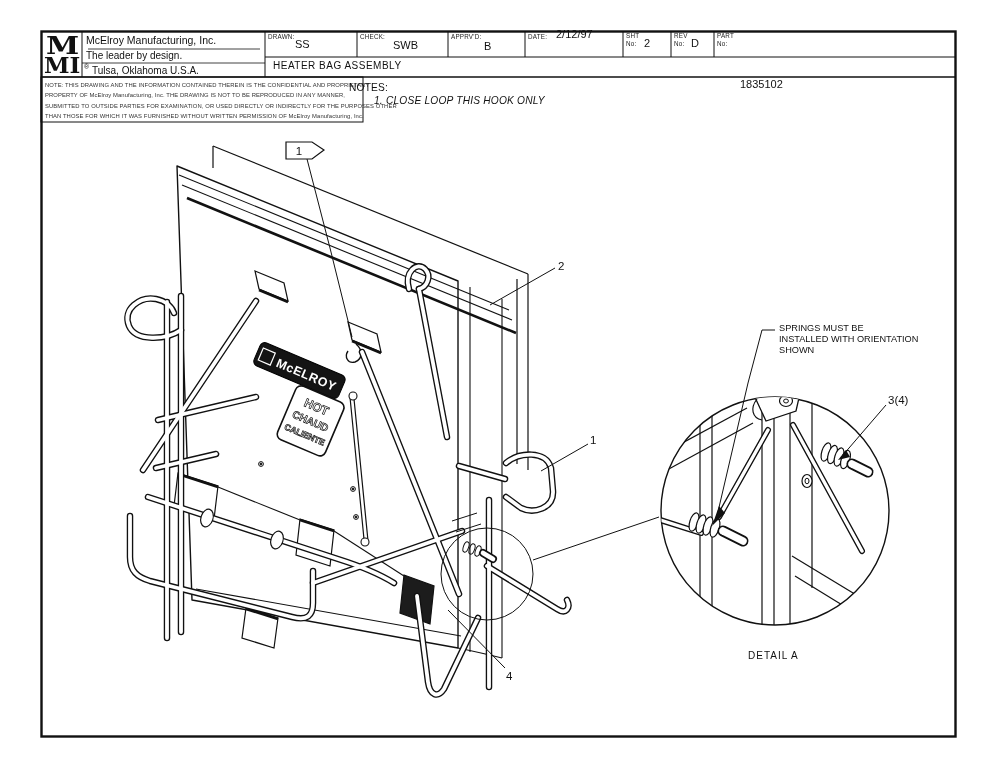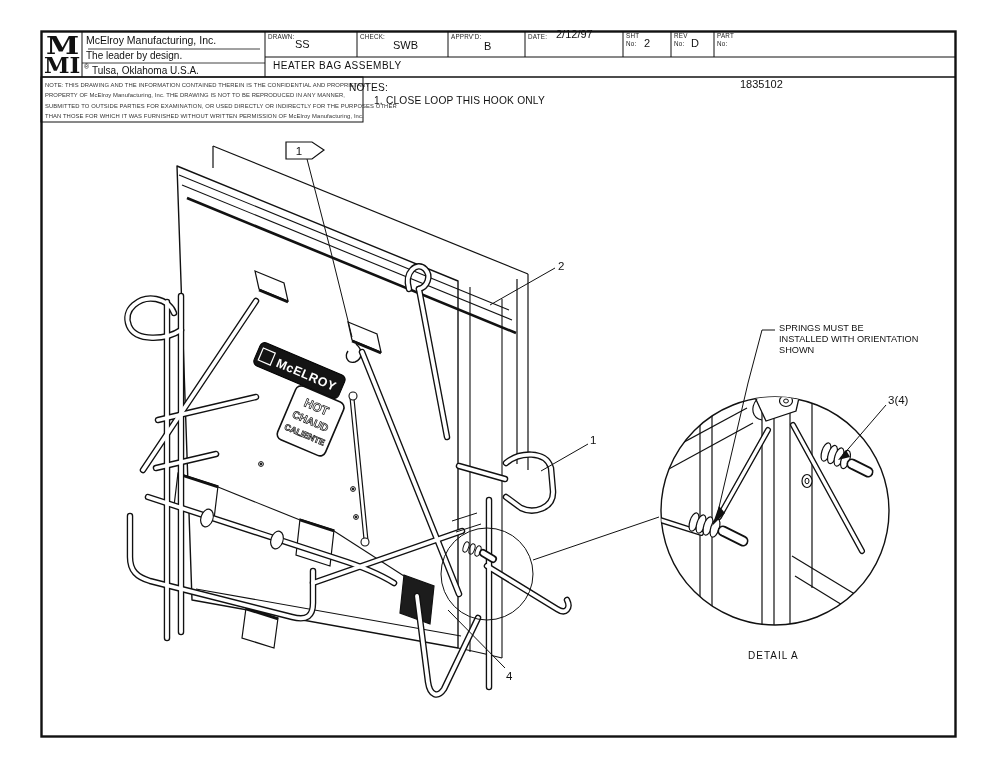--- a/index.html
+++ b/index.html
@@ -302,15 +302,15 @@
 <div class="abs" style="left:273px;top:60px;font-size:10px;letter-spacing:.5px;">HEATER BAG ASSEMBLY</div>
 
 <div class="abs" style="left:45px;top:80px;width:316px;">
   <div class="disc">NOTE: THIS DRAWING AND THE INFORMATION CONTAINED THEREIN IS THE CONFIDENTIAL AND PROPRIETARY</div>
   <div class="disc">PROPERTY OF McElroy Manufacturing, Inc. THE DRAWING IS NOT TO BE REPRODUCED IN ANY MANNER,</div>
   <div class="disc">SUBMITTED TO OUTSIDE PARTIES FOR EXAMINATION, OR USED DIRECTLY OR INDIRECTLY FOR THE PURPOSES OTHER</div>
   <div class="disc">THAN THOSE FOR WHICH IT WAS FURNISHED WITHOUT WRITTEN PERMISSION OF McElroy Manufacturing, Inc.</div>
 </div>
 
 <div class="abs notes" style="left:349px;top:82px;text-align:center;">NOTES:</div>
-<div class="abs notes" style="left:374px;top:95px;">1. CLOSE LOOP THIS HOOK ONLY</div>
+<div class="abs notes" style="left:374px;top:95px;font-style:italic;">1. CLOSE LOOP THIS HOOK ONLY</div>
 
 </div>
 
 </body></html>

